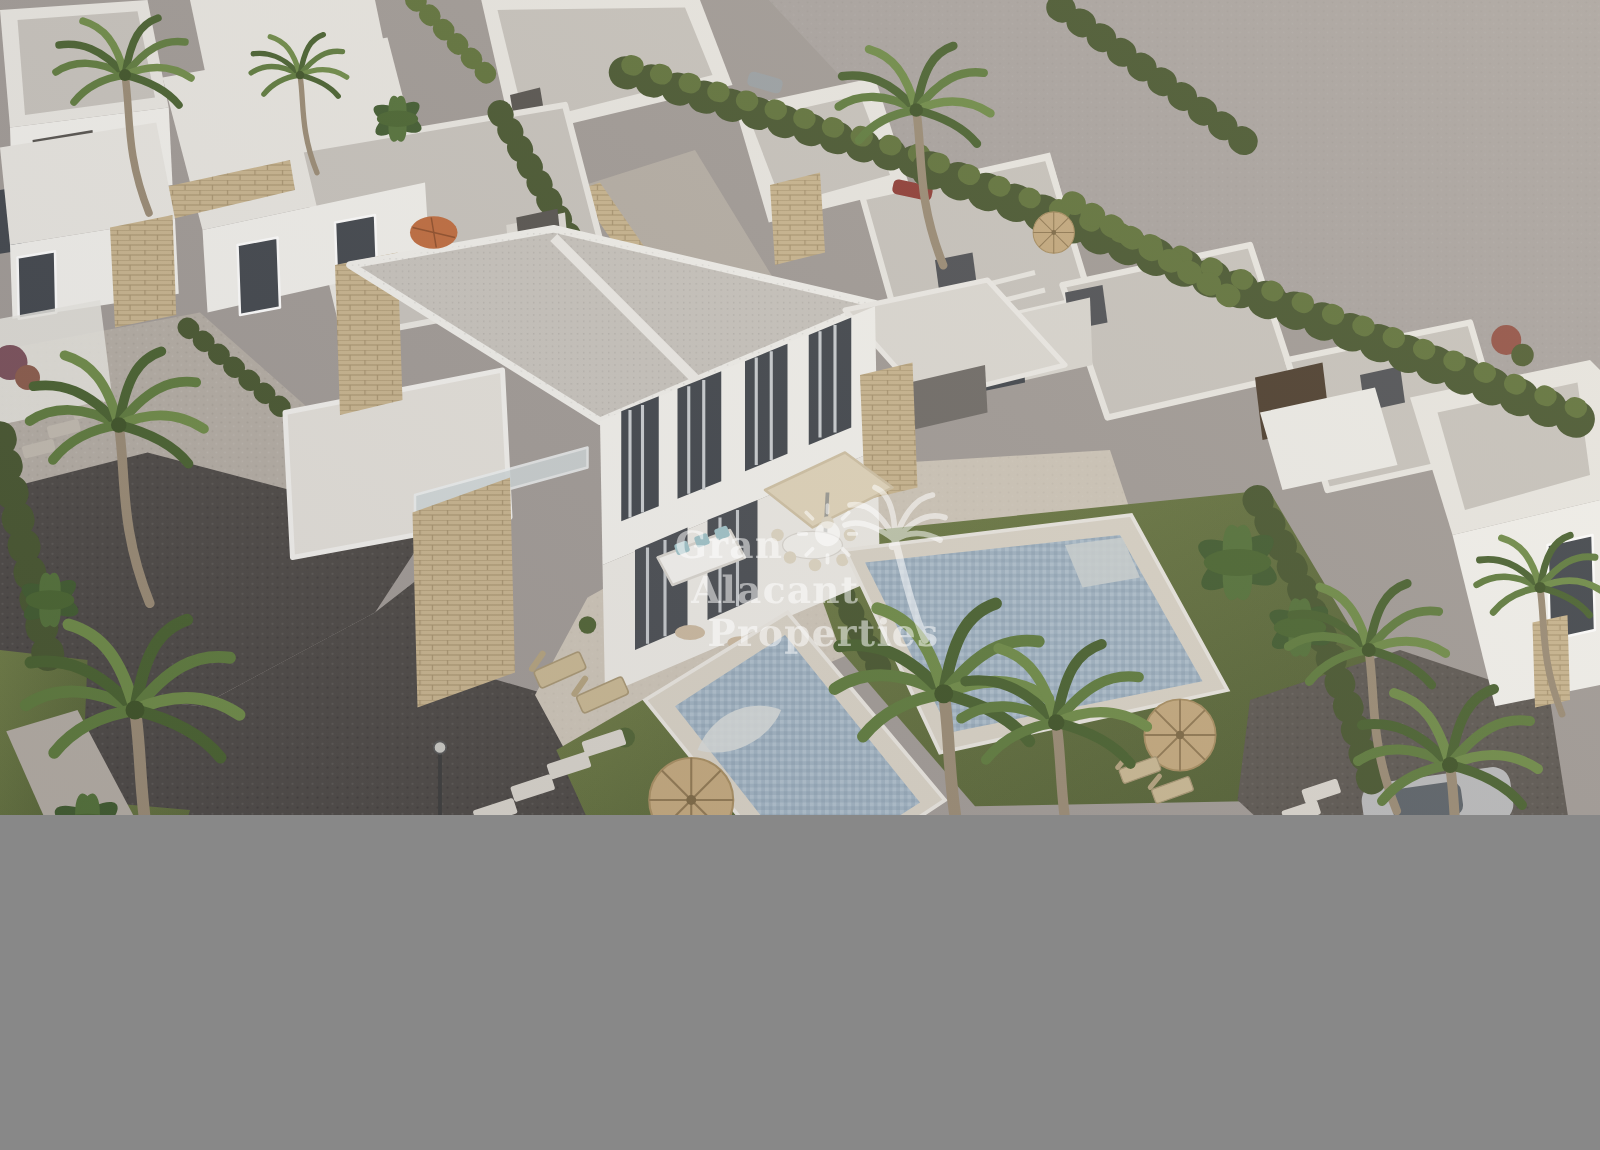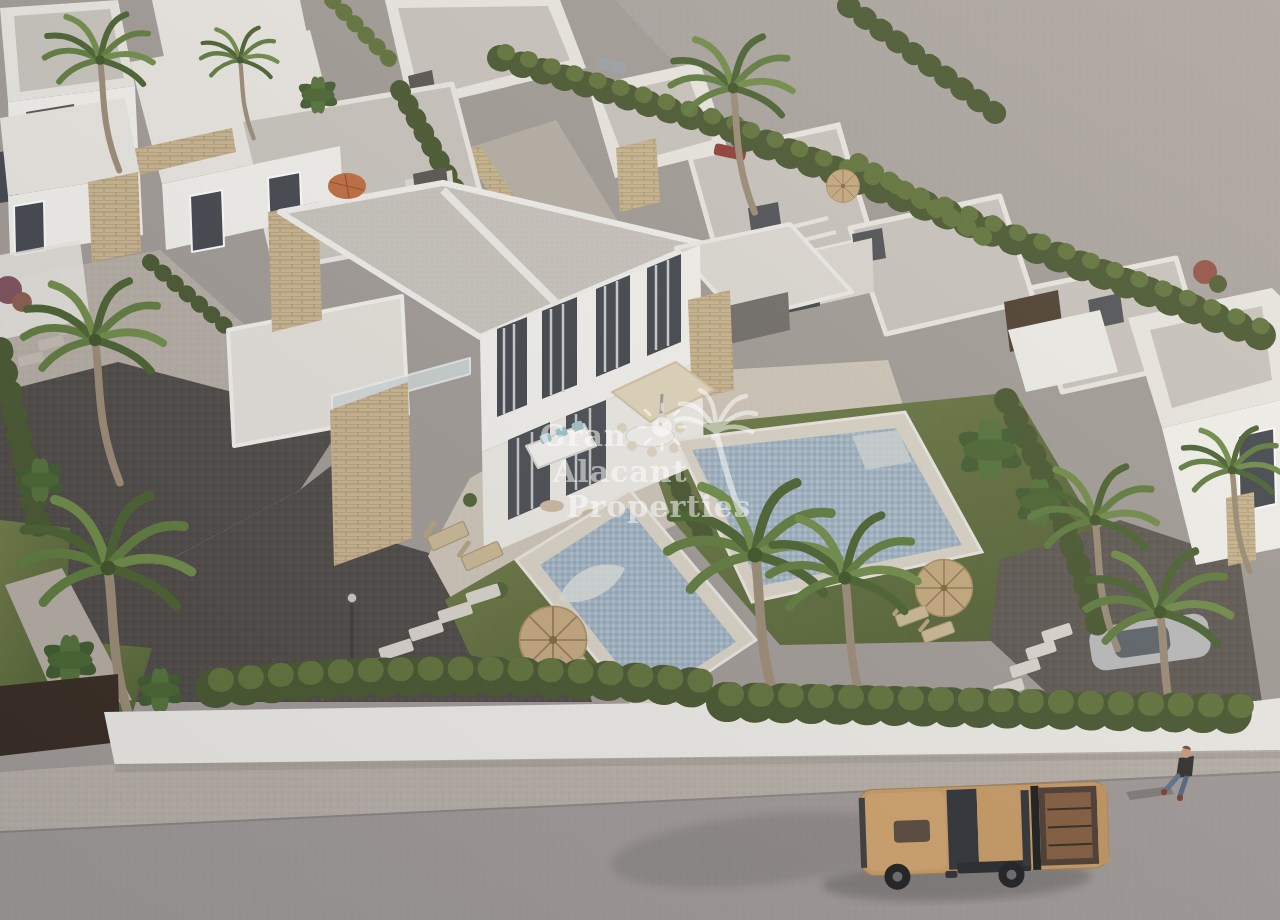--- a/index.html
+++ b/index.html
@@ -1,16 +1,16 @@
 <!DOCTYPE html>
 <html style="--ground: #a09a96; --empty-lot: #a8a29f; --road: #9e9997; --sidewalk: #b6afa7; --wall: #ecebe6; --villa-lit: #f2f1ed; --villa-shade: #d9d6d0; --roof-gravel: #c7c3bd; --roof-white: #e9e7e2; --stone: #c8b48e; --hedge-dark: #46552e; --hedge-light: #5e7139; --lawn-light: #6d7b44; --lawn-dark: #4e5c31; --gravel-dark: #4c4845; --gravel-mid: #5b5651; --path-light: #b4ada4; --pool-water: #9fb2c2; --pool-deck: #d8d2c6; --patio: #cdc5b8; --parasol-straw: #c3a87d; --parasol-orange: #bf6a3c; --parasol-cream: #e0d4ba; --truck-body: #c79a63; --fence-brown: #43332a; --window-dark: #3f444b; --chimney: #55524e; --watermark: #ffffff;"><head>
 <meta charset="utf-8">
 <style>
   html,body{margin:0;padding:0;background:#888;}
-  .stage{position:relative;width:1280px;height:920px;overflow:hidden;
+  .stage{position:relative;width:1280px;height:652px;overflow:hidden;
          font-family:"Liberation Sans",sans-serif;}
   .stage svg{display:block;width:1280px;height:920px;}
   .wm-text{font-family:"DejaVu Serif",serif;font-weight:bold;fill:#fff;letter-spacing:1px;}
 </style>
 </head>
 <body>
 
 <div class="stage">
 <svg viewBox="0 0 1280 920" xmlns="http://www.w3.org/2000/svg">
   <defs>

